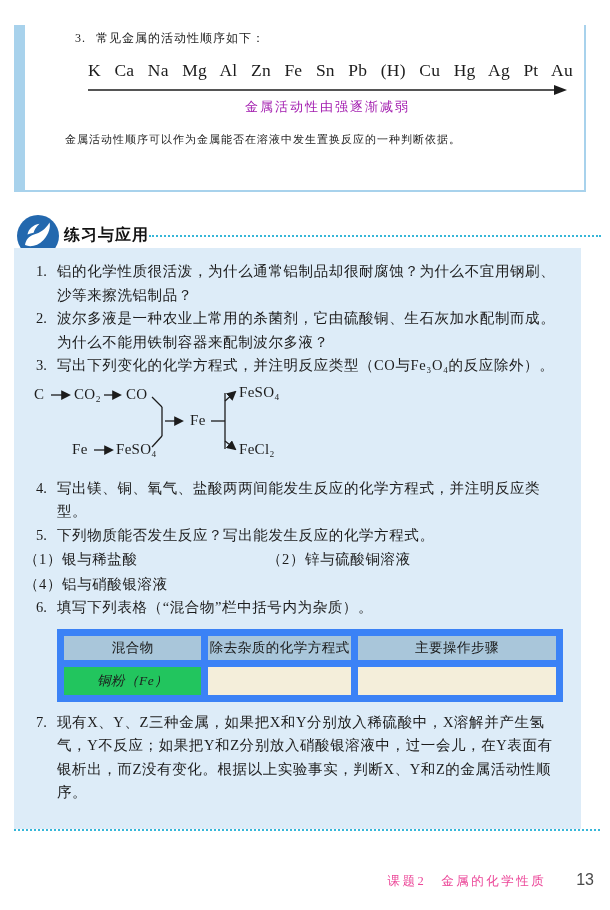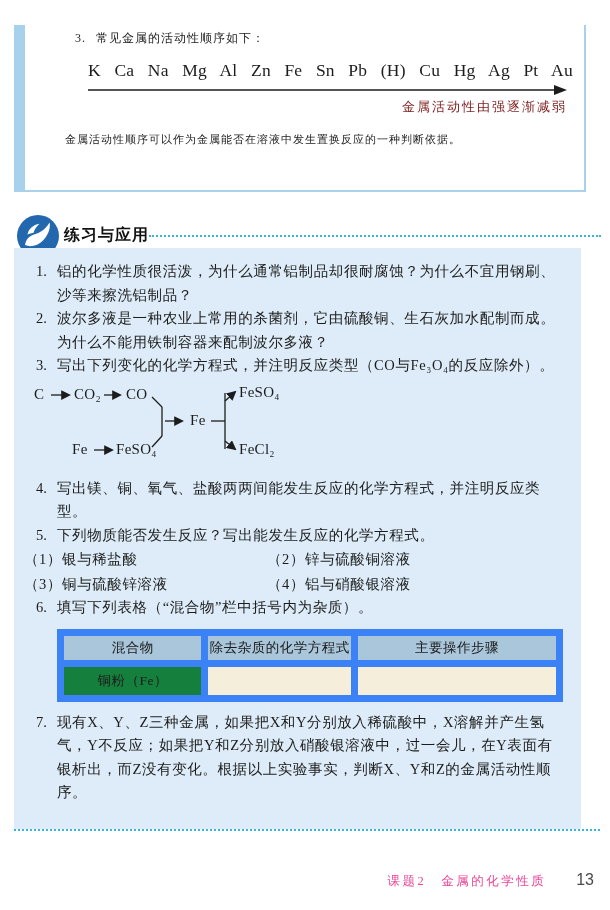--- a/index.html
+++ b/index.html
@@ -16,21 +16,21 @@
   }
   .top-box .bar { position:absolute; left:0; top:0; width:11px; height:100%; background:#a8d2ec; }
   .top-box .inner { position:absolute; left:11px; top:0; right:2px; padding:5px 12px 0 18px; }
   .item3 { margin-left:32px; font-size:12px; letter-spacing:1px; }
   .item3 .no { margin-right:10px; }
   .metals {
     margin:13px 0 0 45px; font-size:17.5px; word-spacing:9px; letter-spacing:0.2px;
     white-space:nowrap;
   }
   .series-arrow { display:block; margin:3px 0 0 45px; }
-  .series-caption { width:479px; margin-left:45px; text-align:right; font-size:13px; letter-spacing:2px; margin-top:2px; color:#7f1d1d; }
+  .series-caption { width:479px; margin-left:45px; text-align:center; font-size:13px; letter-spacing:2px; margin-top:2px; color:#a21caf; }
   .top-par { margin:10px 0 0 0; font-size:11px; line-height:26px; text-indent:2em; letter-spacing:1px; }
 
   
   .practice-icon { position:absolute; left:16px; top:214px; width:44px; height:44px; }
   .practice-title {
     position:absolute; left:64px; top:225px; font-family:"Liberation Sans", sans-serif;
     font-weight:bold; font-size:16px; letter-spacing:1px; color:#111;
   }
   .dotted-top { position:absolute; left:149px; top:235px; width:452px; border-top:2px dotted #36b6d8; }
   .dotted-bottom { position:absolute; left:14px; top:829px; width:586px; border-top:2px dotted #36b6d8; }
@@ -49,21 +49,21 @@
   .diagram { position:relative; width:300px; height:88px; margin:6px 0 5px -12px; font-size:15px; }
   .diagram svg { position:absolute; left:0; top:0; }
   .dn { position:absolute; white-space:nowrap; letter-spacing:0.3px; }
 
   
   table.mix { border-collapse:collapse; margin:9px 0 9px 21px; font-size:13.5px; table-layout:fixed; }
   table.mix th, table.mix td { border:7px solid #3b82f6; text-align:center; letter-spacing:0.5px; }
   table.mix { border:1.5px solid #333; }
   table.mix th { background:#a9c6da; height:31px; font-weight:normal; color:#1a1a1a; }
   table.mix td { height:35px; background:#f4eeda; }
-  table.mix td.lbl { background:#15803d; }
+  table.mix td.lbl { background:#22c55e;font-style:italic; }
   .c1 { width:146px; } .c2 { width:152px; } .c3 { width:208px; }
 
   
   .footer { position:absolute; right:16px; top:871px; display:flex; align-items:baseline; gap:15px; }
   .footer .sec { font-size:12.5px; color:#ec4899; letter-spacing:2.5px; }
   .footer .pg { font-size:16px; color:#4a4a4a; font-family:"Liberation Sans", sans-serif;margin-left:15px; }
 </style>
 </head>
 <body>
 
@@ -146,21 +146,20 @@
       <div class="txt">写出镁、铜、氧气、盐酸两两间能发生反应的化学方程式，并注明反应类型。</div>
     </div>
 
     <div class="q">
       <span class="no">5.</span>
       <div class="txt">下列物质能否发生反应？写出能发生反应的化学方程式。</div>
     </div>
     <div class="subs">
       <span>（1）银与稀盐酸</span>
       <span>（2）锌与硫酸铜溶液</span>
-      <span>（3）铜与硫酸锌溶液</span>
       <span>（4）铝与硝酸银溶液</span>
     </div>
 
     <div class="q">
       <span class="no">6.</span>
       <div class="txt">填写下列表格（“混合物”栏中括号内为杂质）。</div>
     </div>
 
     <table class="mix">
       <colgroup>

